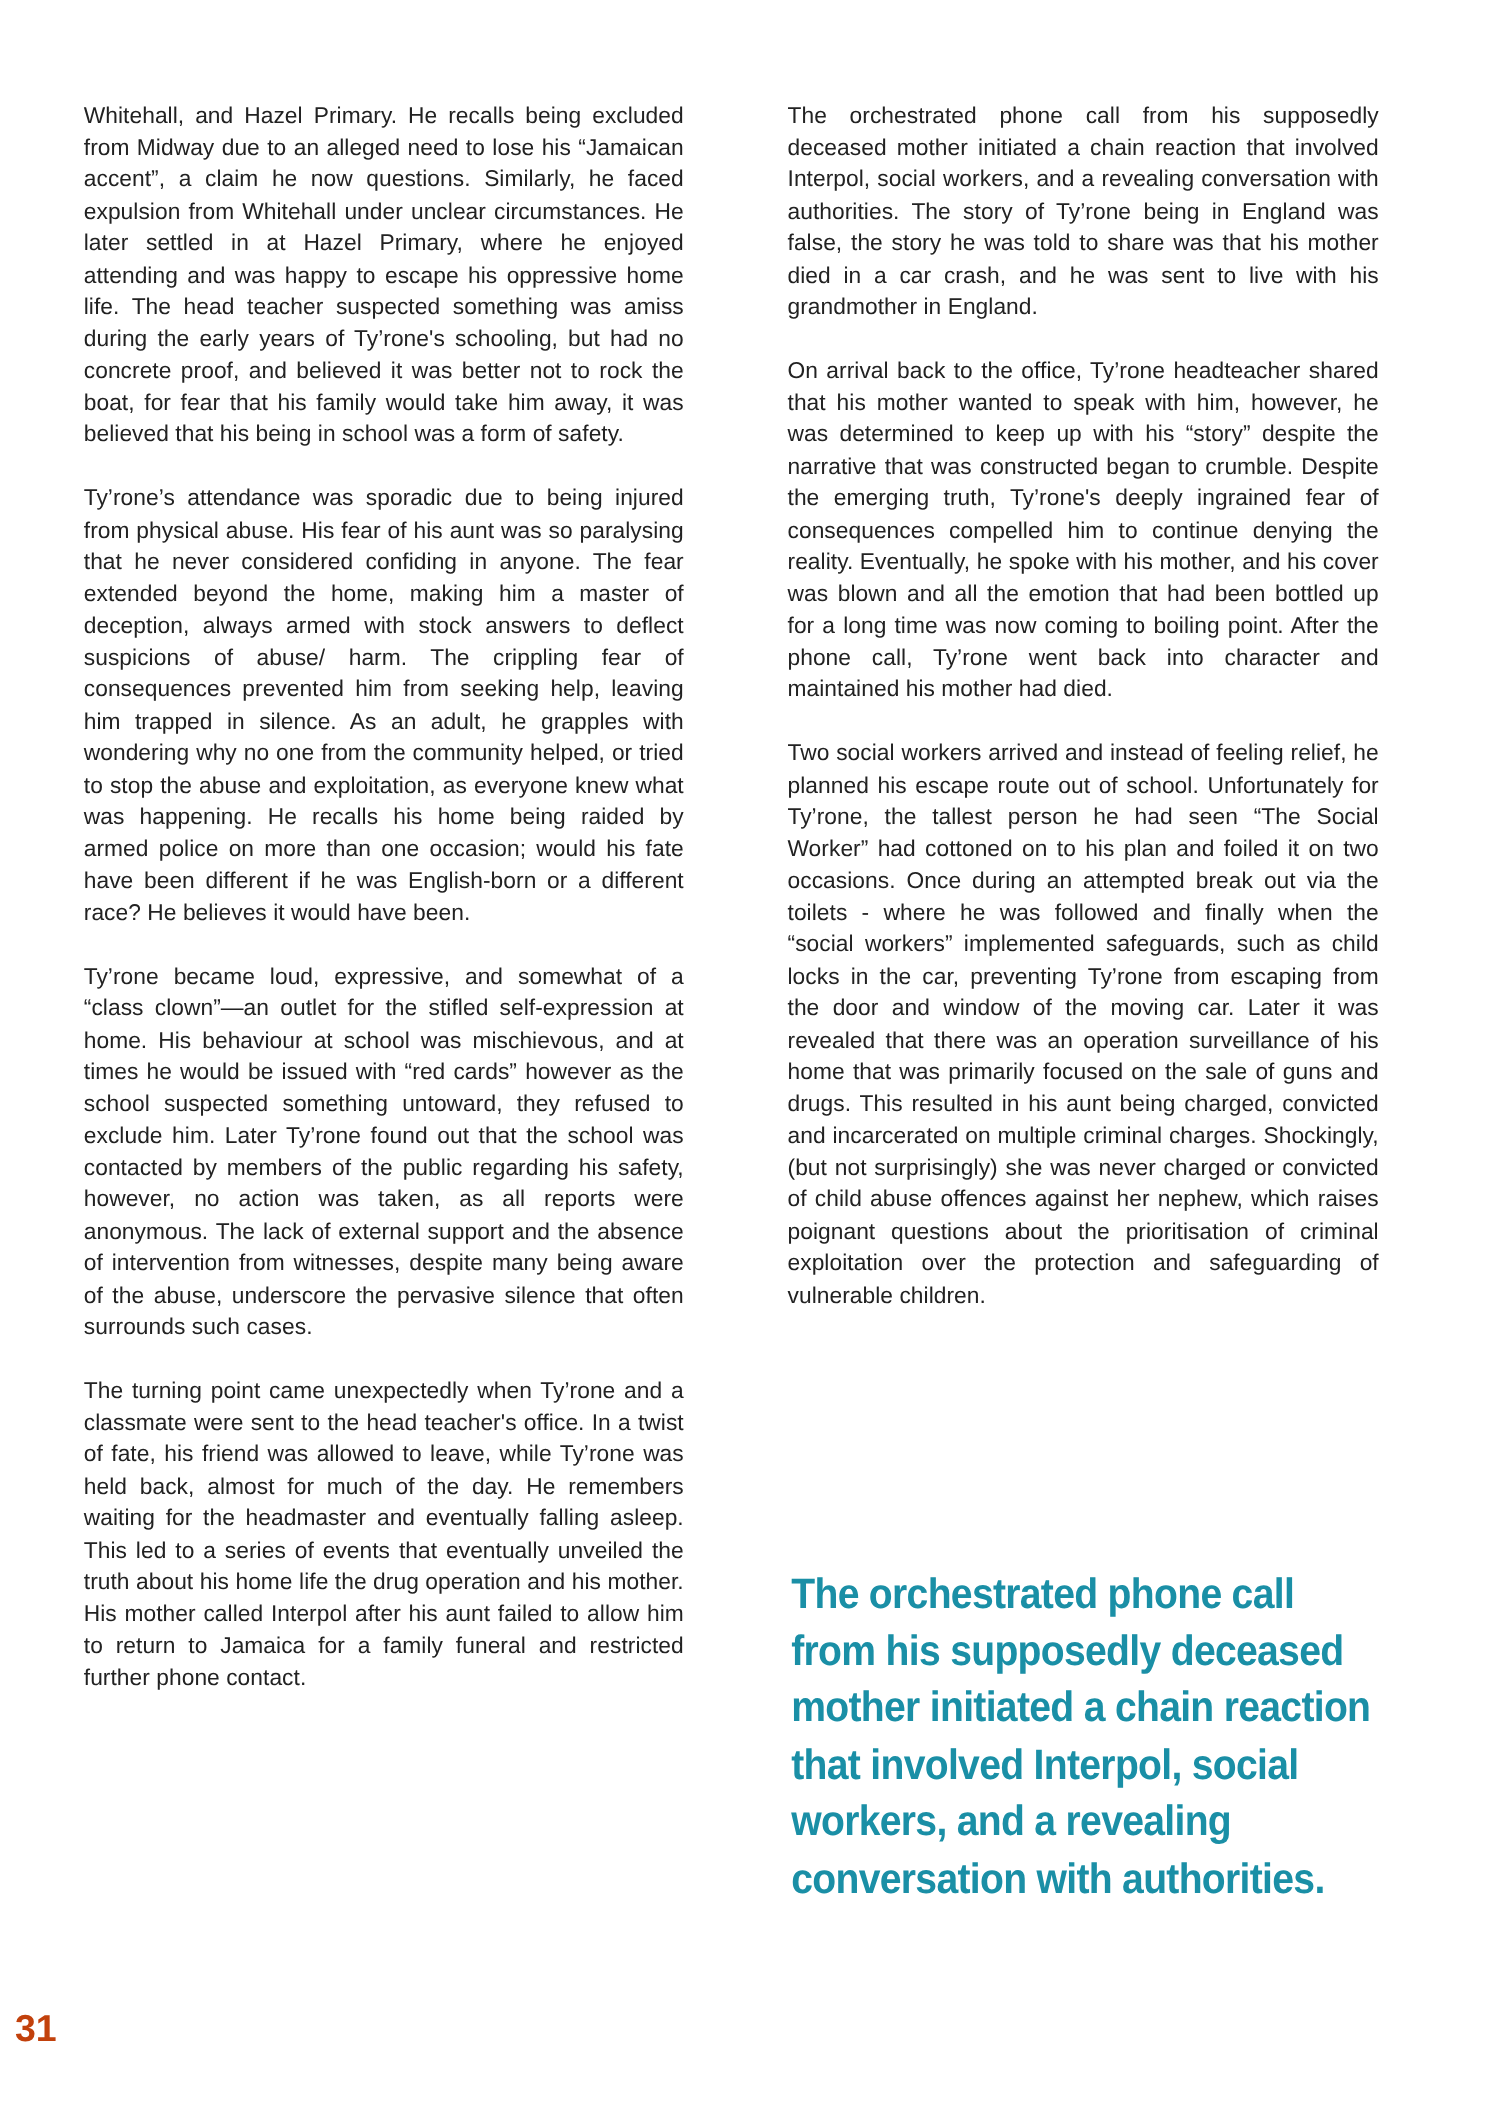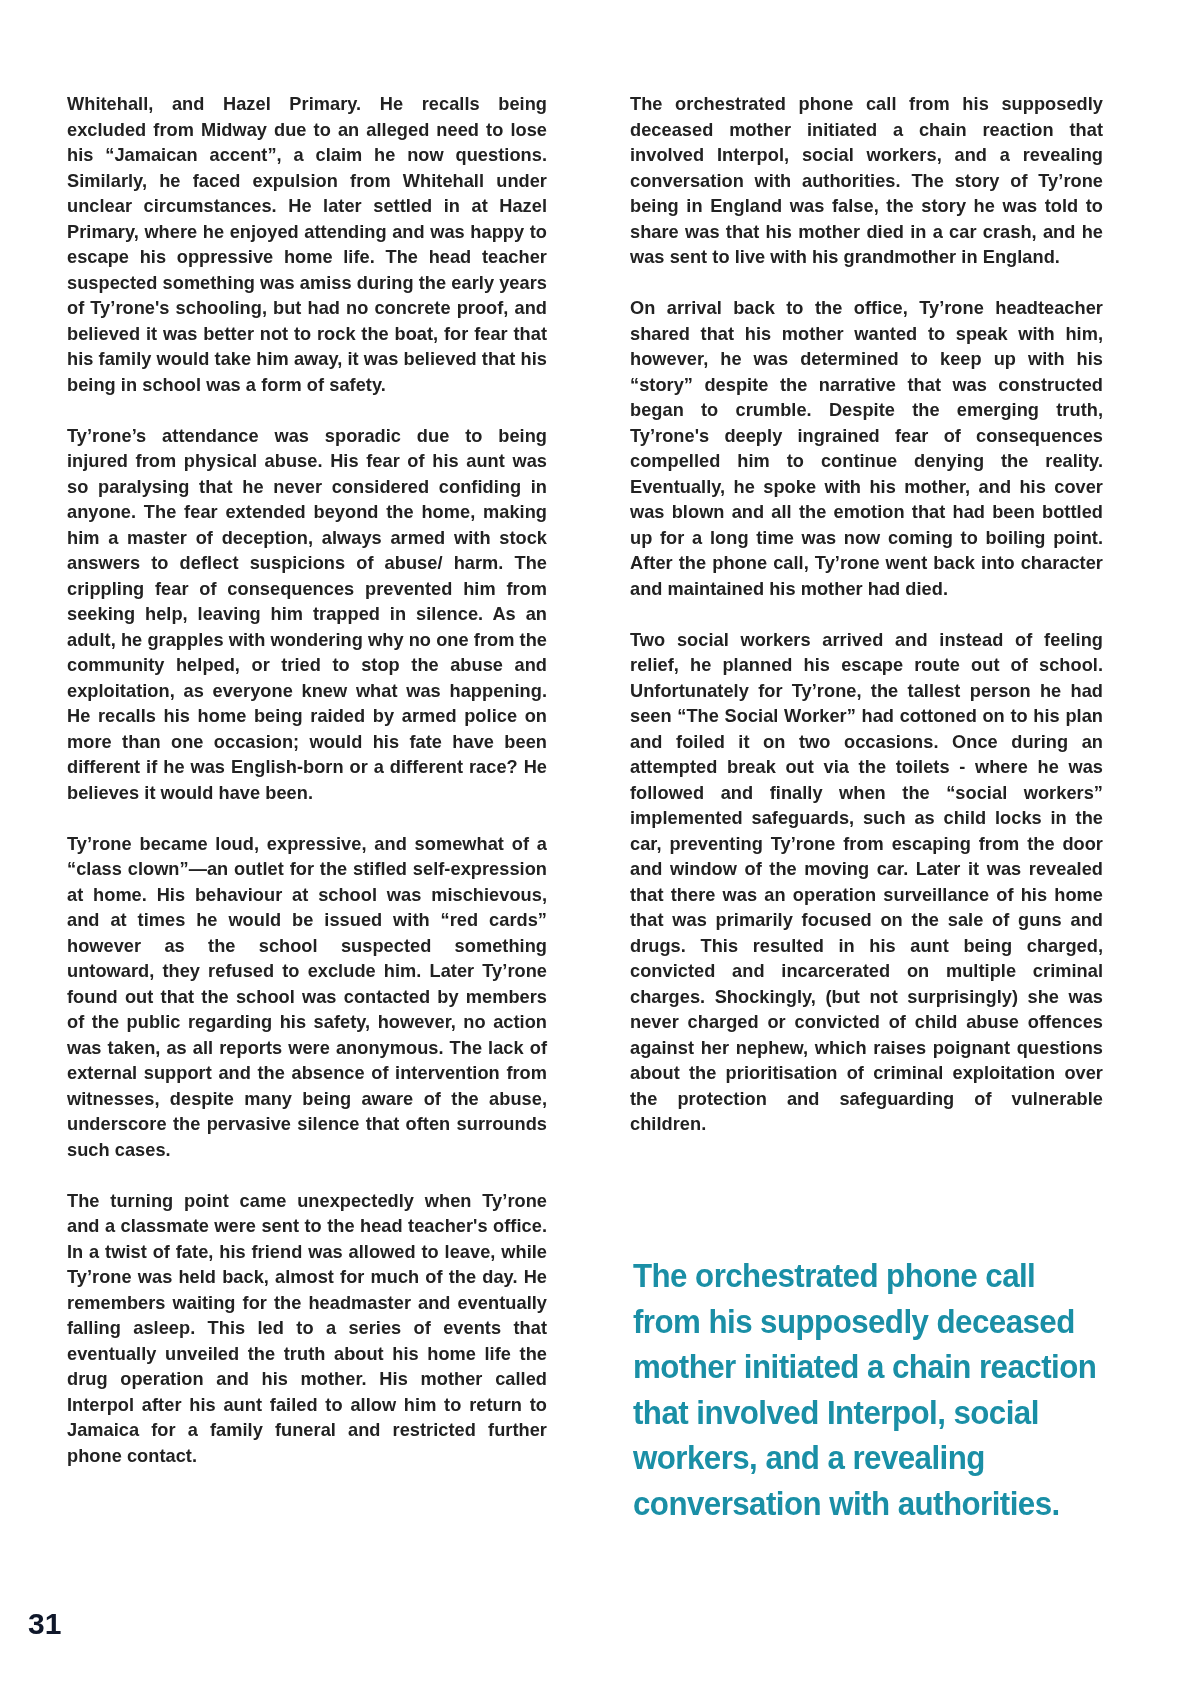--- a/index.html
+++ b/index.html
@@ -10,22 +10,21 @@
   body {
     width: 1190px;
     height: 1684px;
     position: relative;
     overflow: hidden;
     font-family: "Liberation Sans", "DejaVu Sans", sans-serif;
     color: #222222;
   }
   .column {
     position: absolute;
-    top: 92px;
-    font-weight: bold;
+    top: 80px;
   }
   .col-left {
     left: 67px;
     width: 480px;
   }
   .col-right {
     left: 630px;
     width: 473px;
   }
   .para {
@@ -50,27 +49,27 @@
     font-size: 34px;
     line-height: 45.5px;
     letter-spacing: -0.6px;
     color: #1a8fa6;
     transform: scaleX(0.92);
     transform-origin: left top;
     width: 510px;
   }
   .page-number {
     position: absolute;
-    left: 28px;
+    left: 12px;
     top: 1607px;
     font-family: "Liberation Sans", "DejaVu Sans", sans-serif;
     font-weight: bold;
     font-size: 30px;
     line-height: 34px;
-    color: #0f172a;
+    color: #c2410c;
   }
 </style>
 </head>
 <body>
 
 <div class="column col-left">
   <p class="para">Whitehall, and Hazel Primary. He recalls being excluded from Midway due to an alleged need to lose his “Jamaican accent”, a claim he now questions. Similarly, he faced expulsion from Whitehall under unclear circumstances. He later settled in at Hazel Primary, where he enjoyed attending and was happy to escape his oppressive home life. The head teacher suspected something was amiss during the early years of Ty’rone's schooling, but had no concrete proof, and believed it was better not to rock the boat, for fear that his family would take him away, it was believed that his being in school was a form of safety.</p>
   <p class="para">Ty’rone’s attendance was sporadic due to being injured from physical abuse. His fear of his aunt was so paralysing that he never considered confiding in anyone. The fear extended beyond the home, making him a master of deception, always armed with stock answers to deflect suspicions  of abuse/ harm. The crippling fear of consequences prevented him from seeking help, leaving him trapped in silence. As an adult, he grapples with wondering why no one from the community helped, or tried to stop the abuse and exploitation, as everyone knew what was happening. He recalls his home being raided by armed police on more than one occasion; would his fate have been different if he was English-born or a different race? He believes it would have been.</p>
   <p class="para">Ty’rone became loud, expressive, and somewhat of a “class clown”—an outlet for the stifled self-expression at home. His behaviour at school was mischievous, and at times he would be issued with “red cards” however as the school suspected something untoward, they refused to exclude him. Later Ty’rone found out that the school was contacted by members of the public regarding his safety, however, no action was taken, as all reports were anonymous. The lack of external support and the absence of intervention from witnesses, despite many being aware of the abuse, underscore the pervasive silence that often surrounds such cases.</p>
   <p class="para">The turning point came unexpectedly when Ty’rone and a classmate were sent to the head teacher's office. In a twist of fate, his friend was allowed to leave, while Ty’rone was held back, almost for much of the day. He remembers waiting for the headmaster and eventually falling asleep. This led to a series of events that eventually unveiled the truth about his home life the drug operation and his mother. His mother called Interpol after his aunt failed to allow him to return to Jamaica for a family funeral and restricted further phone contact.</p>

